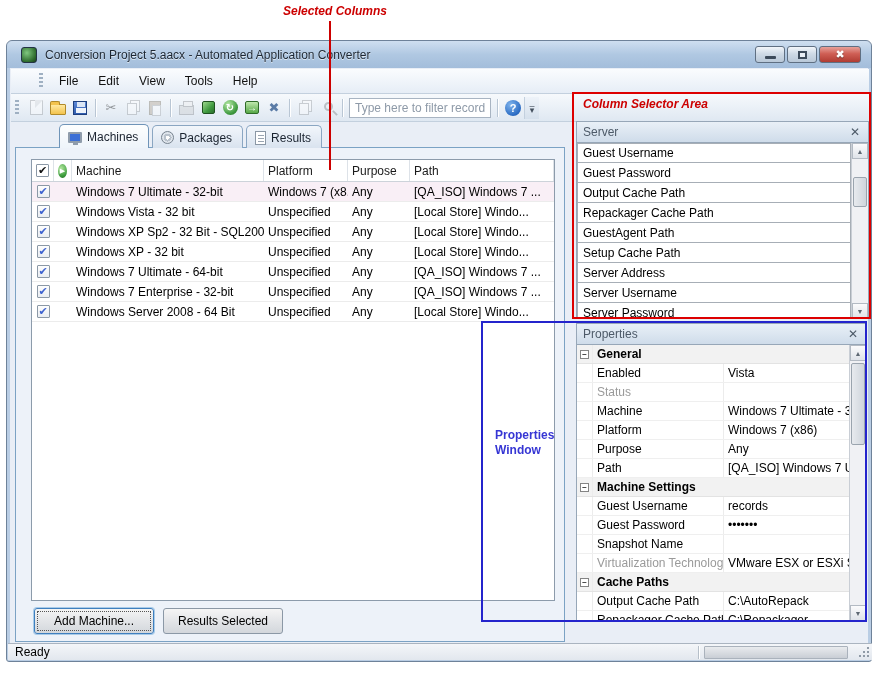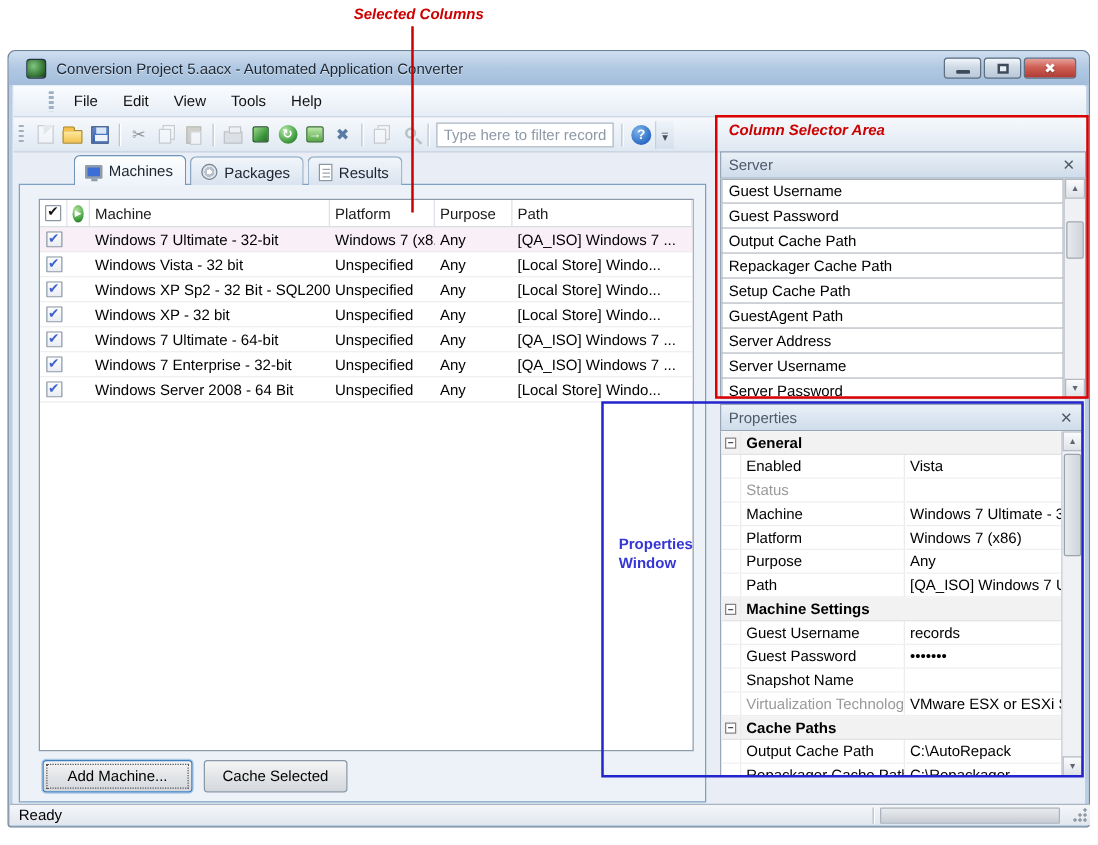--- a/index.html
+++ b/index.html
@@ -342,35 +342,35 @@
         <span class="cell c-play"></span>
         <span class="cell c-machine">Windows Server 2008 - 64 Bit</span>
         <span class="cell c-platform">Unspecified</span>
         <span class="cell c-purpose">Any</span>
         <span class="cell c-path">[Local Store] Windo...</span>
       </div>
     </div>
 
     <div class="btn-row">
       <span class="btn focused">Add Machine...</span>
-      <span class="btn">Cache Selected</span>
+      <span class="btn">Results Selected</span>
     </div>
 
     <div class="panel columns-panel">
       <div class="panel-header">
         <span>Server</span>
         <span class="x">✕</span>
       </div>
       <div class="col-list">
         <div class="col-item">Guest Username</div>
         <div class="col-item">Guest Password</div>
         <div class="col-item">Output Cache Path</div>
         <div class="col-item">Repackager Cache Path</div>
+        <div class="col-item">GuestAgent Path</div>
         <div class="col-item">Setup Cache Path</div>
-        <div class="col-item">GuestAgent Path</div>
         <div class="col-item">Server Address</div>
         <div class="col-item">Server Username</div>
         <div class="col-item">Server Password</div>
         <div class="vscroll" style="top:0; height:176px;">
           <span class="sb-btn" style="top:0;">▲</span>
           <span class="sb-thumb" style="top:34px; height:30px;"></span>
           <span class="sb-btn" style="bottom:0;">▼</span>
         </div>
       </div>
     </div>

